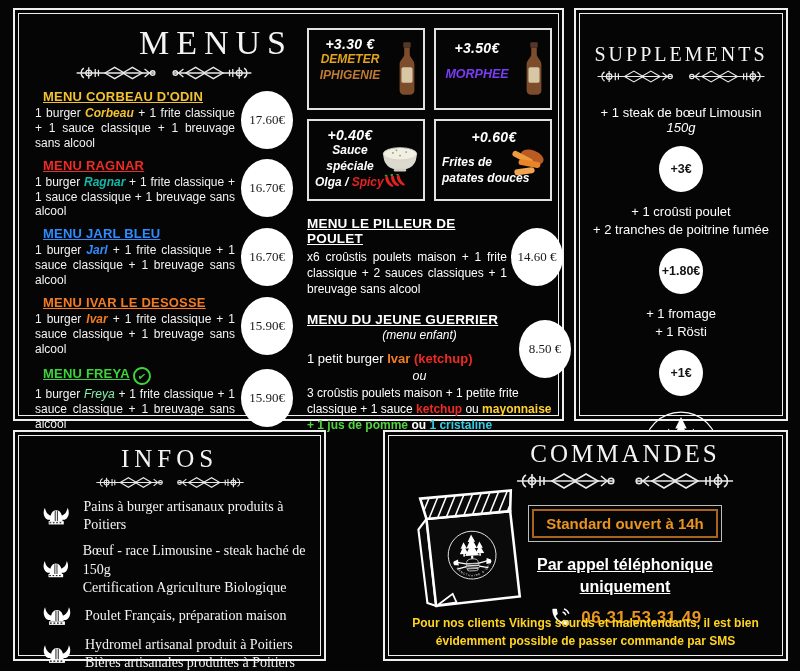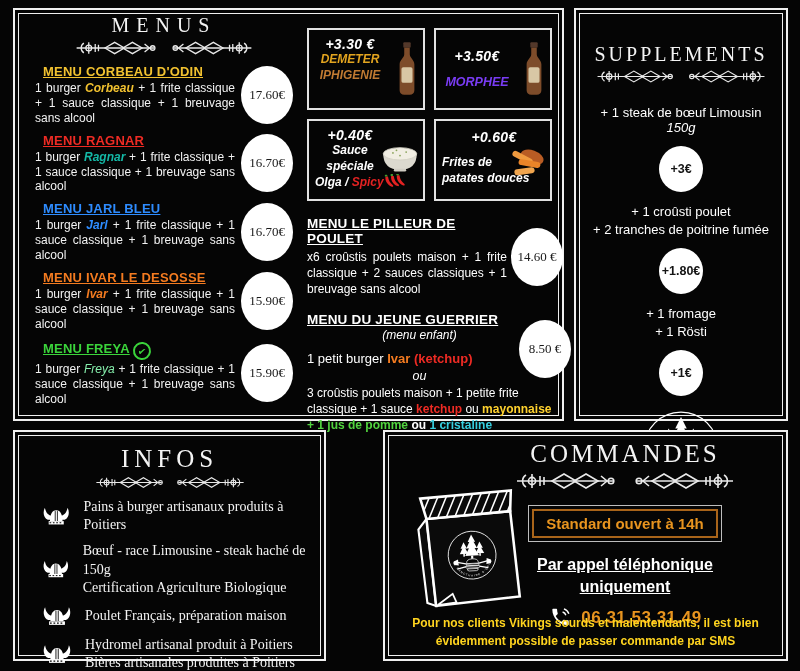--- a/index.html
+++ b/index.html
@@ -10,21 +10,21 @@
   #menus-panel{left:13px;top:8px;width:551px;height:413px;}
   #supps-panel{left:574px;top:8px;width:214px;height:413px;}
   #infos-panel{left:13px;top:430px;width:313px;height:231px;}
   #cmds-panel{left:383px;top:430px;width:405px;height:231px;}
 
   .serif-title{font-family:"Liberation Serif",serif;font-weight:400;text-align:center;color:#f4f4f4;}
   .rune{display:block;margin:2px auto 0;}
 
   
   .mcol{position:absolute;left:20px;top:4px;width:258px;}
-  .mcol .serif-title{font-size:20px;letter-spacing:7px;margin-top:0;}
+  .mcol .serif-title{font-size:34px;letter-spacing:7px;margin-top:10px;text-align:right;}
   .menu-item{display:flex;align-items:center;gap:6px;margin-top:7px;}
   .menu-body{width:200px;}
   .menu-name{font-size:13px;font-weight:bold;text-decoration:underline;letter-spacing:.2px;margin-left:8px;}
   .menu-desc{font-size:12px;line-height:1.24;text-align:justify;margin-top:2px;color:#f2f2f2;}
   .oval{width:52px;height:58px;background:#fff;border-radius:50%;display:flex;align-items:center;
         justify-content:center;color:#1a1a1a;font-family:"Liberation Serif",serif;font-size:13px;flex:none;}
   .c-gold{color:#f2c230}.c-red{color:#ee2b24}.c-blue{color:#2e8cff}
   .c-orange{color:#f47b20}.c-green{color:#3bd43b}
   .c-demeter{color:#e2a41f}.c-iphigenie{color:#c07a32}.c-morphee{color:#7a3cf5}
   .check{display:inline-flex;align-items:center;justify-content:center;width:14px;height:14px;
@@ -246,21 +246,21 @@
         <div class="addon-box">
           <div class="addon-price pad-r">+3.30 €</div>
           <div class="addon-line c-demeter pad-r">DEMETER</div>
           <div class="addon-line c-iphigenie pad-r">IPHIGENIE</div>
           <svg class="addon-icon" style="right:4px;top:10px" width="24" height="58" viewBox="0 0 26 60">
               <use href="#bottle"></use>
             </svg>
         </div>
 
         <div class="addon-box">
-          <div class="addon-price pad-r" style="margin-top:12px">+3.50€</div>
+          <div class="addon-price pad-r" style="margin-top:4px">+3.50€</div>
           <div class="addon-line c-morphee pad-r" style="margin-top:10px;font-size:12.5px">MORPHEE</div>
           <svg class="addon-icon" style="right:4px;top:10px" width="24" height="58" viewBox="0 0 26 60">
               <use href="#bottle"></use>
             </svg>
         </div>
 
         <div class="addon-box">
           <div class="addon-price pad-r">+0.40€</div>
           <div class="addon-line pad-r">Sauce</div>
           <div class="addon-line pad-r">spéciale</div>

